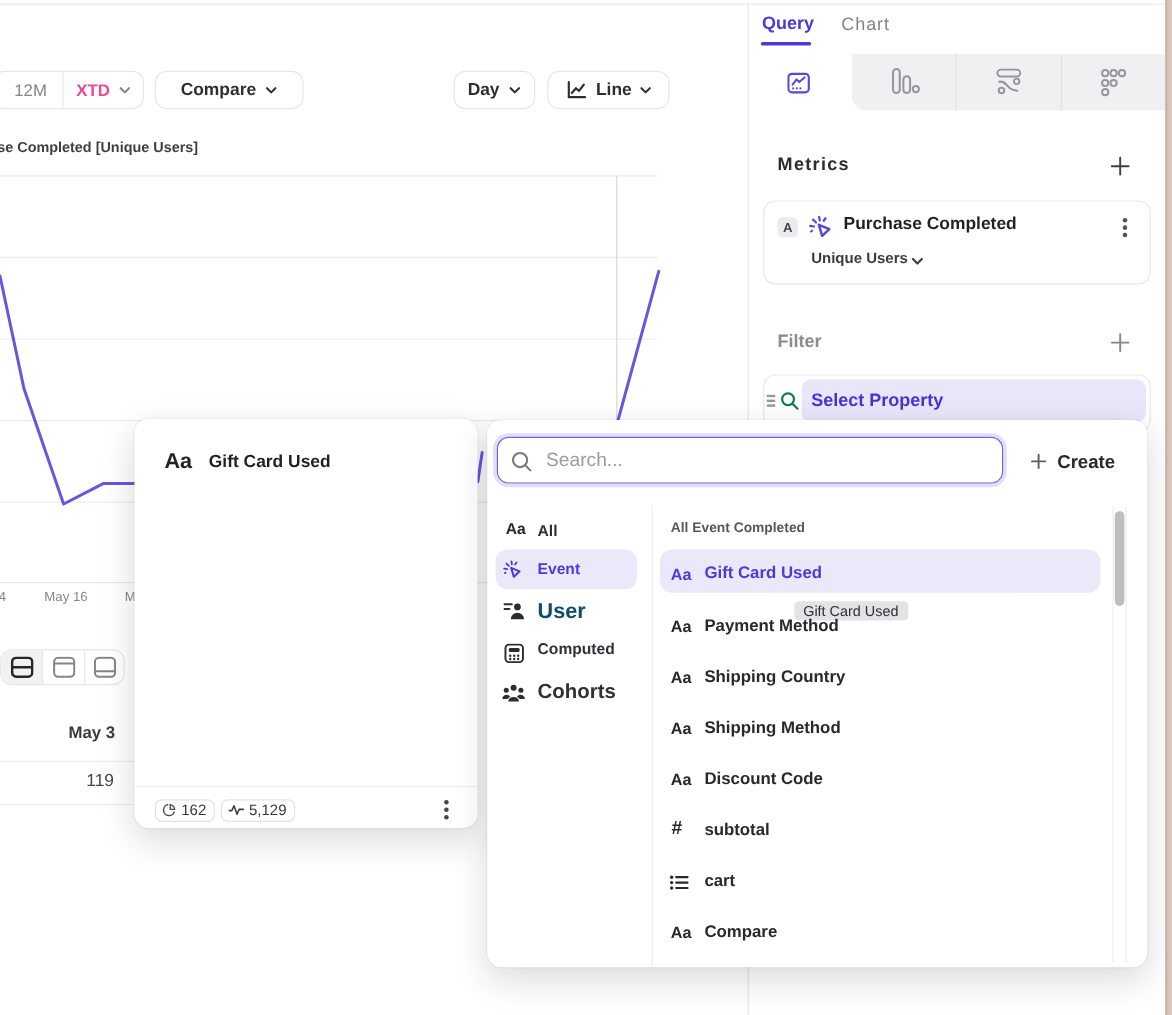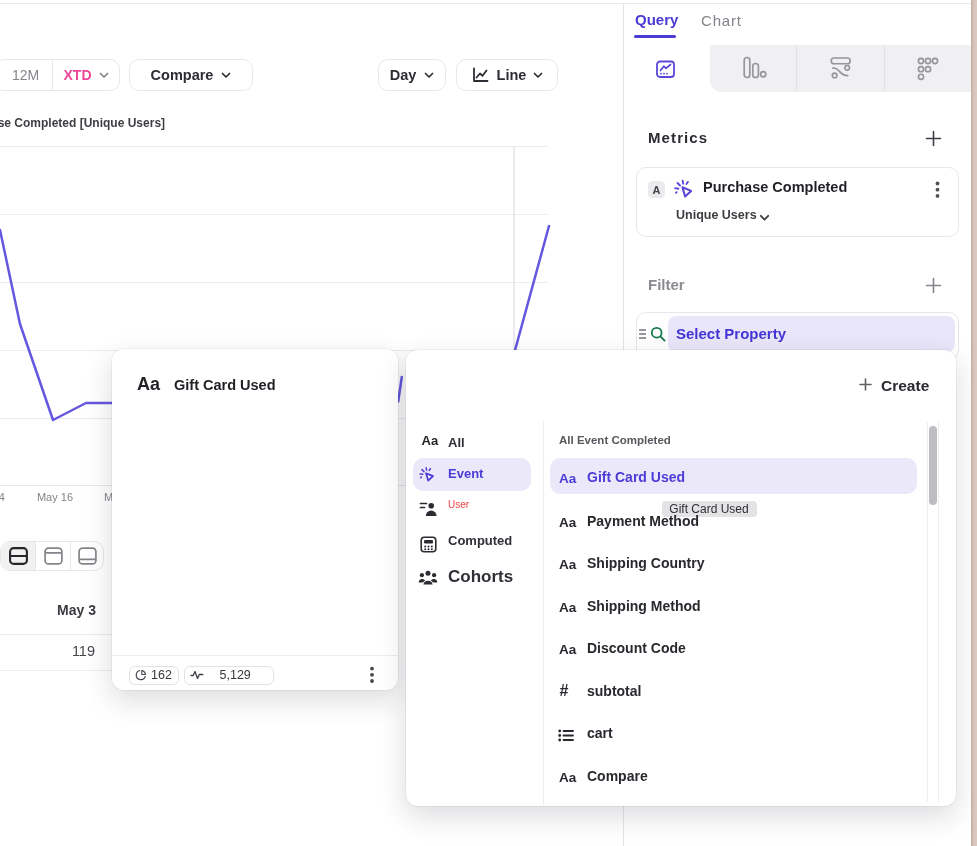--- a/index.html
+++ b/index.html
@@ -189,36 +189,43 @@
   <div class="abs" style="left:62px;top:27.5px;font-size:14.5px;font-weight:700;color:#1f1f25">Gift Card Used</div>
   <div class="abs" style="left:0;top:306px;width:286px;height:1px;background:#ededef"></div>
 
   <div class="abs" style="left:17px;top:317px;height:18.5px;box-sizing:border-box;border:1px solid #e3e3e5;border-radius:6px;display:flex;align-items:center;padding:0 6px 0 5px;gap:4px">
     <svg width="12" height="12" viewBox="0 0 13 13">
       <path d="M11.2 7.8 A5 5 0 1 1 5.6 1.6" fill="none" stroke="#4a4a50" stroke-width="1.3"></path>
       <path d="M7.4 1.6 A5 5 0 0 1 11.4 5.9 L7.4 5.9 Z" fill="none" stroke="#4a4a50" stroke-width="1.2"></path>
     </svg>
     <span style="font-size:12.5px;color:#37373d">162</span>
   </div>
-  <div class="abs" style="left:71.5px;top:317px;height:18.5px;box-sizing:border-box;border:1px solid #e3e3e5;border-radius:6px;display:flex;align-items:center;padding:0 22px 0 5px;gap:16px">
+  <div class="abs" style="left:71.5px;top:317px;height:18.5px;box-sizing:border-box;border:1px solid #e3e3e5;border-radius:6px;display:flex;align-items:center;padding:0 6px 0 5px;gap:4px">
     <svg width="14" height="12" viewBox="0 0 14 12">
       <path d="M1 6.5 h2.2 L5 2.5 L7.5 9.5 L9.3 5.5 h3.5" fill="none" stroke="#3c3c42" stroke-width="1.3" stroke-linecap="round" stroke-linejoin="round"></path>
     </svg>
     <span style="font-size:12.5px;color:#37373d">5,129</span>
   </div>
   <svg class="abs" style="left:255px;top:316.5px" width="10" height="18" viewBox="0 0 10 18">
     <circle cx="5" cy="2.6" r="1.9" fill="#45454b"></circle>
       <circle cx="5" cy="8.8" r="1.9" fill="#45454b"></circle>
       <circle cx="5" cy="15" r="1.9" fill="#45454b"></circle>
   </svg>
 </div>
 
 <div class="abs" style="left:406px;top:350px;width:550px;height:456px;background:#fff;border-radius:12px;
      box-shadow:0 0 0 1px rgba(0,0,0,0.04), 0 10px 28px rgba(30,30,50,0.16)">
 
+  <div class="abs" style="left:8px;top:14px;width:422px;height:39px;box-sizing:border-box;border:1.5px solid #7264da;border-radius:10px;box-shadow:0 0 0 3px #e2ddf9;display:flex;align-items:center;padding-left:11px;gap:11px">
+    <svg width="18" height="18" viewBox="0 0 18 18" style="margin-top:2px">
+      <circle cx="7.4" cy="7.4" r="5.9" fill="none" stroke="#77777d" stroke-width="1.7"></circle>
+      <line x1="11.8" y1="11.8" x2="16" y2="16" stroke="#77777d" stroke-width="1.7" stroke-linecap="round"></line>
+    </svg>
+    <span style="font-size:16px;color:#9b9ba1">Search...</span>
+  </div>
 
   <svg class="abs" style="left:453px;top:28px" width="13" height="13" viewBox="0 0 13 13">
       <path d="M6.5 1 V12 M1 6.5 H12" stroke="#5f5f65" stroke-width="1.6" stroke-linecap="round"></path>
     </svg>
   <div class="abs" style="left:475px;top:26.5px;font-size:15.5px;font-weight:700;color:#29292f">Create</div>
 
   <div class="abs" style="left:137px;top:71px;width:1px;height:384px;background:#ededef"></div>
 
   <div class="abs" style="left:15.5px;top:82.6px;font-size:13px;font-weight:700;color:#26262c">Aa</div>
   <div class="abs" style="left:42px;top:84.6px;font-size:13px;font-weight:700;color:#2f2f36">All</div>
@@ -237,21 +244,21 @@
   <div class="abs" style="left:42px;top:116.3px;font-size:13px;font-weight:700;color:#4c3bd6">Event</div>
 
   <svg class="abs" style="left:13px;top:149.5px" width="18" height="17" viewBox="0 0 18 17">
     <g stroke="#2b2b31" stroke-width="1.7" stroke-linecap="round">
       <line x1="1.5" y1="3.5" x2="7.5" y2="3.5"></line>
       <line x1="1.5" y1="7.5" x2="5.5" y2="7.5"></line>
     </g>
     <circle cx="12.2" cy="5.8" r="2.8" fill="#2b2b31"></circle>
     <path d="M6.8 16 a5.4 5.4 0 0 1 10.8 0 Z" fill="#2b2b31"></path>
   </svg>
-  <div class="abs" style="left:42px;top:149.4px;font-size:10px;font-weight:400;color:#ef4444">User</div>
+  <div class="abs" style="left:42px;top:149.4px;font-size:18px;font-weight:700;color:#0c4a6e">User</div>
 
   <svg class="abs" style="left:14px;top:185.6px" width="17" height="17" viewBox="0 0 17 17">
     <rect x="1.2" y="1.2" width="14.6" height="14.6" rx="3" fill="none" stroke="#2b2b31" stroke-width="1.6"></rect>
     <rect x="4" y="4" width="9" height="3.4" rx="1.2" fill="#2b2b31"></rect>
     <circle cx="5.2" cy="10.4" r="1" fill="#2b2b31"></circle>
       <circle cx="8.5" cy="10.4" r="1" fill="#2b2b31"></circle>
       <circle cx="11.8" cy="10.4" r="1" fill="#2b2b31"></circle>
     <circle cx="5.2" cy="13.2" r="1" fill="#2b2b31"></circle>
       <circle cx="8.5" cy="13.2" r="1" fill="#2b2b31"></circle>
       <circle cx="11.8" cy="13.2" r="1" fill="#2b2b31"></circle>

